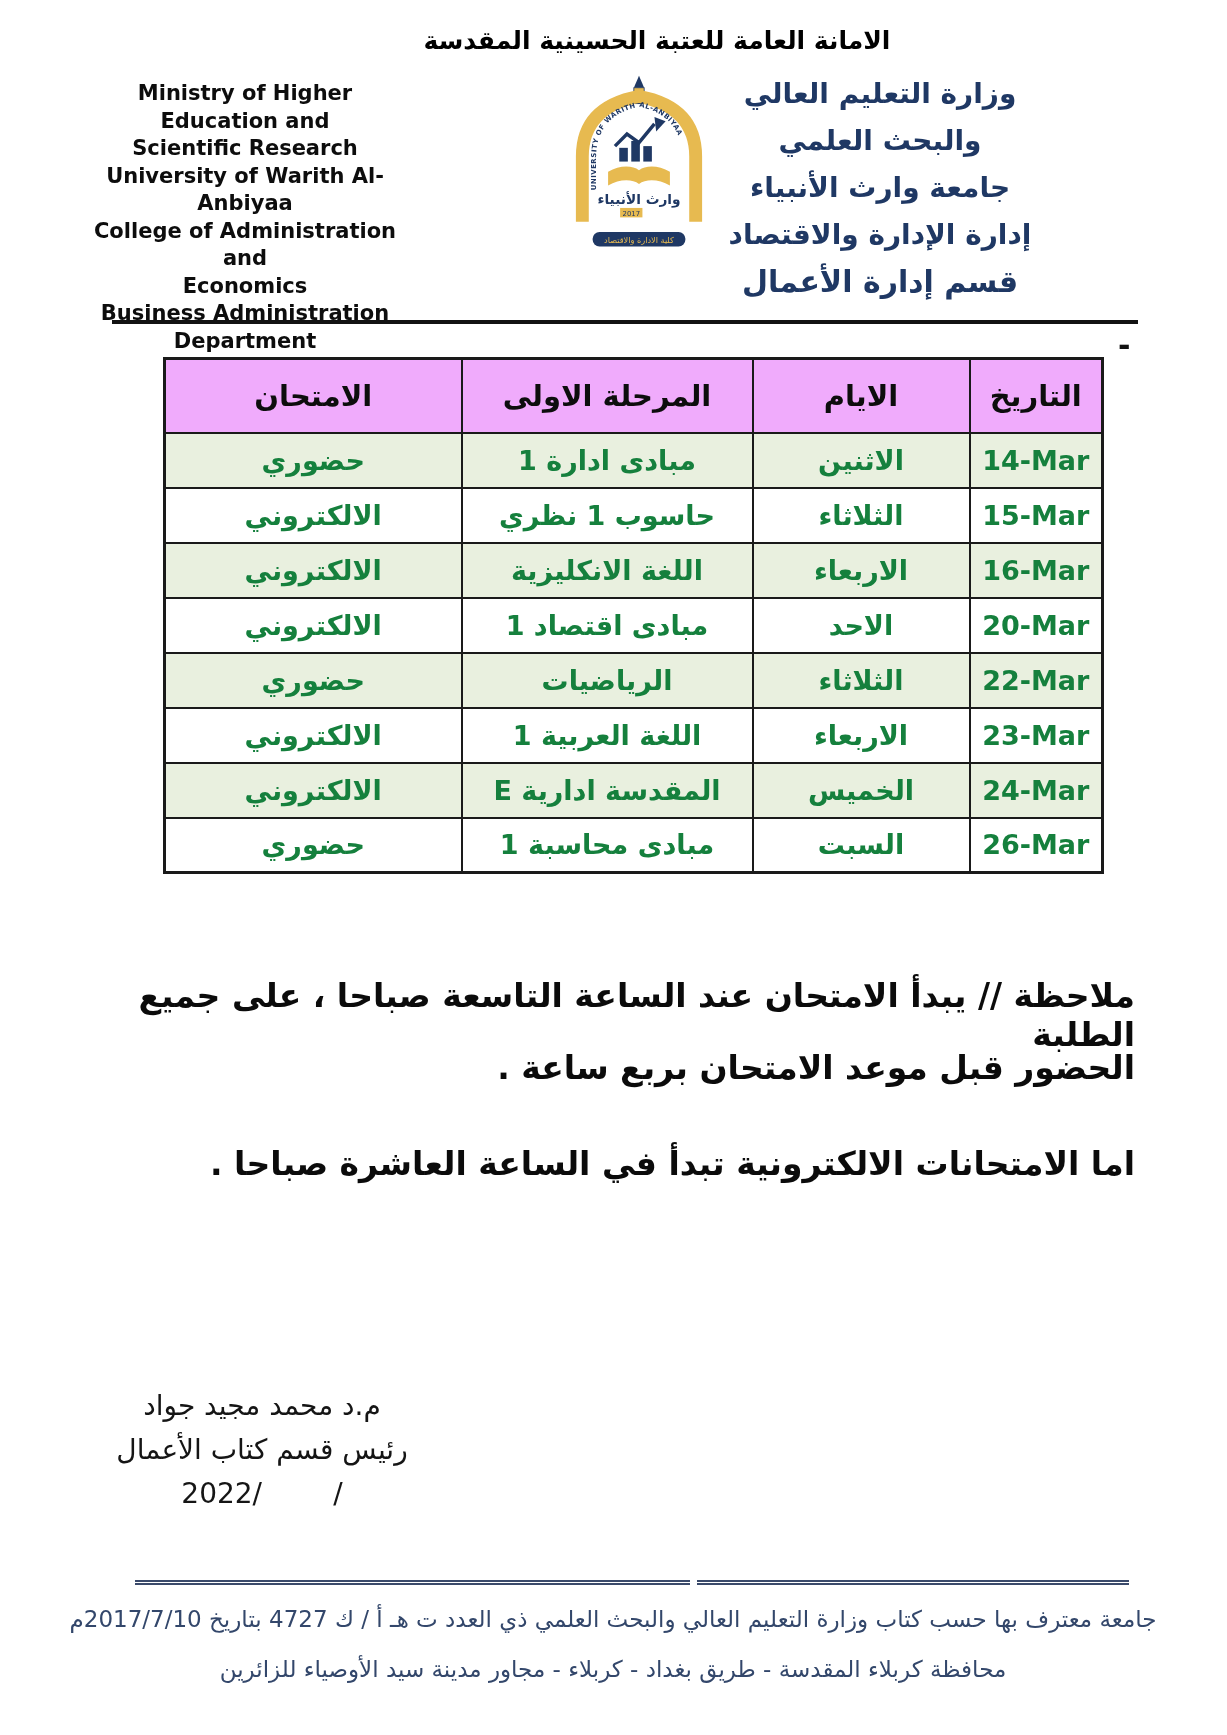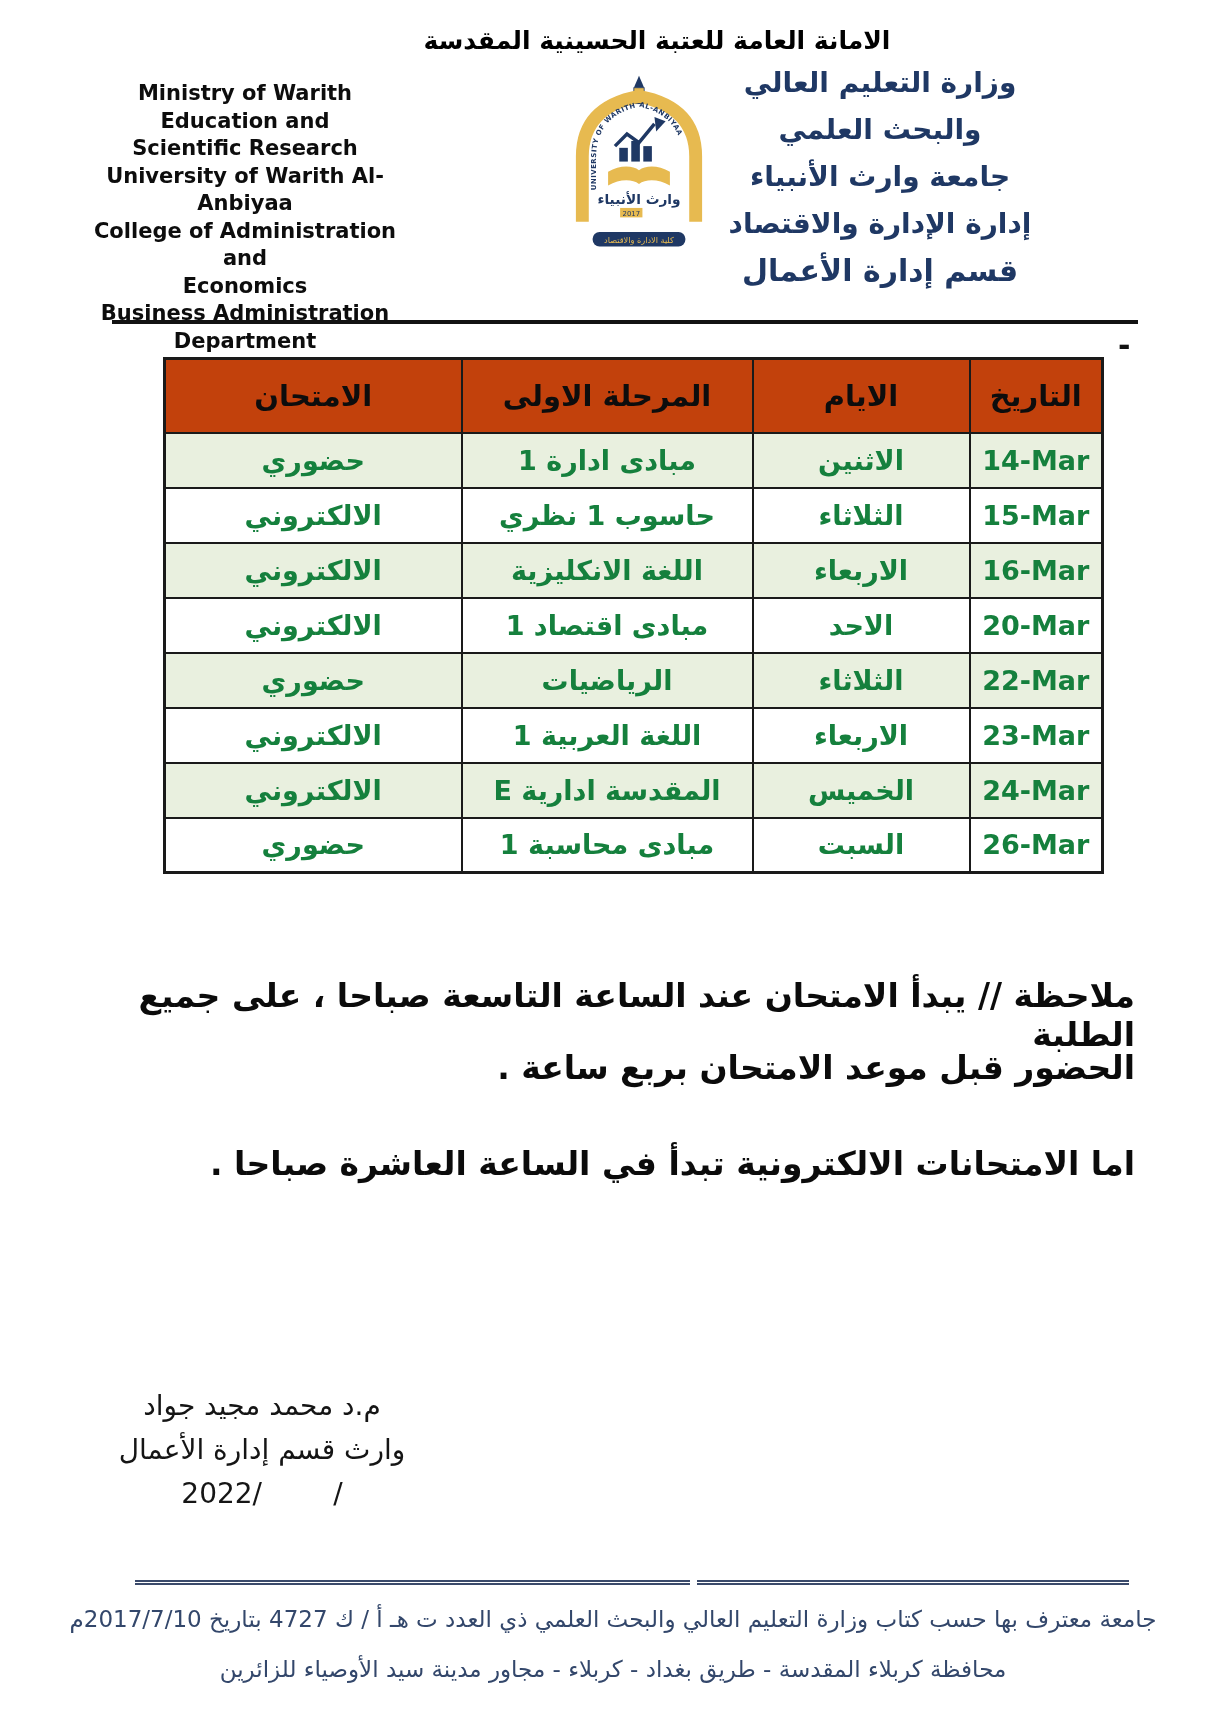--- a/index.html
+++ b/index.html
@@ -4,34 +4,34 @@
 <style>
   html,body{margin:0;padding:0;background:#fff;}
   .page{
     position:relative;width:1227px;height:1735px;background:#ffffff;overflow:hidden;
     font-family:"DejaVu Sans",sans-serif;color:#111;
   }
   .top-title{position:absolute;top:26px;left:87px;width:1140px;text-align:center;
     font-size:25px;font-weight:bold;direction:rtl;color:#000000;}
   .en-block{position:absolute;top:80px;left:80px;width:330px;text-align:center;
     font-size:21px;font-weight:bold;line-height:27.5px;color:#0d0d0d;}
-  .ar-block{position:absolute;top:59px;left:690px;width:380px;text-align:center;
+  .ar-block{position:absolute;top:70px;left:690px;width:380px;text-align:center;
     font-size:28px;font-weight:bold;line-height:47px;color:#1F3864;direction:rtl;}
   .ar-block .l4{font-size:30px;}
   .logo{position:absolute;top:74px;left:570px;width:138px;height:176px;}
   .hr-line{position:absolute;top:320px;left:112px;width:1026px;height:4px;background:#121212;}
   .stray-dash{position:absolute;top:328px;left:1118px;font-size:30px;font-weight:bold;color:#121212;}
 
   table.sched{position:absolute;top:357px;left:163px;width:938px;border-collapse:collapse;
     table-layout:fixed;border:3px solid #1a1a1a;direction:rtl;}
   table.sched th,table.sched td{border:2px solid #1a1a1a;text-align:center;vertical-align:middle;
     padding:0 6px;overflow:hidden;}
   table.sched thead tr{height:74px;}
   table.sched tbody tr{height:55px;}
-  table.sched th{background:#c2410c;color:#0d0d0d;font-size:29px;font-weight:bold;}
+  table.sched th{background:#f0abfc;color:#0d0d0d;font-size:29px;font-weight:bold;}
   table.sched td{font-size:27px;font-weight:bold;color:#15803d;}
   tr.row-a td{background:#E9F0DF;}
   tr.row-b td{background:#ffffff;}
   td.c-date{direction:ltr;}
 
   .note{position:absolute;left:95px;width:1040px;direction:rtl;text-align:right;
     font-size:33px;font-weight:bold;color:#0b0b0b;}
   .note-l1{top:976px;}
   .note-l2{top:1048px;}
   .note-l3{top:1144px;}
@@ -50,21 +50,21 @@
   .f2{top:1656px;}
 </style>
 </head>
 <body>
 
 <div class="page">
 
   <div class="top-title">الامانة العامة للعتبة الحسينية المقدسة</div>
 
   <div class="en-block">
-    <div>Ministry of Warith Education and</div>
+    <div>Ministry of Higher Education and</div>
     <div>Scientific Research</div>
     <div>University of Warith Al-Anbiyaa</div>
     <div>College of Administration and</div>
     <div>Economics</div>
     <div>Business Administration</div>
     <div>Department</div>
   </div>
 
   <div class="ar-block">
     <div class="l1">وزارة التعليم العالي والبحث العلمي</div>
@@ -171,21 +171,21 @@
       </tr>
       </tbody>
   </table>
 
   <div class="note note-l1">ملاحظة // يبدأ الامتحان عند الساعة التاسعة صباحا ، على جميع الطلبة</div>
   <div class="note note-l2">الحضور قبل موعد الامتحان بربع ساعة .</div>
   <div class="note note-l3">اما الامتحانات الالكترونية تبدأ في الساعة العاشرة صباحا .</div>
 
   <div class="sign">
     <div>م.د محمد مجيد جواد</div>
-    <div>وارث قسم إدارة الأعمال</div>
+    <div>رئيس قسم كتاب الأعمال</div>
     <div class="date">2022/        /</div>
   </div>
 
   <div class="footer-sep">
     <div class="seg seg1"></div>
     <div class="seg seg2"></div>
   </div>
   <div class="f-line f1">جامعة معترف بها حسب كتاب وزارة التعليم العالي والبحث العلمي  ذي العدد ت  هـ  أ / ك  4727  بتاريخ  2017/7/10م</div>
   <div class="f-line f2">محافظة كربلاء المقدسة  - طريق بغداد - كربلاء  -  مجاور مدينة سيد الأوصياء للزائرين</div>
 

